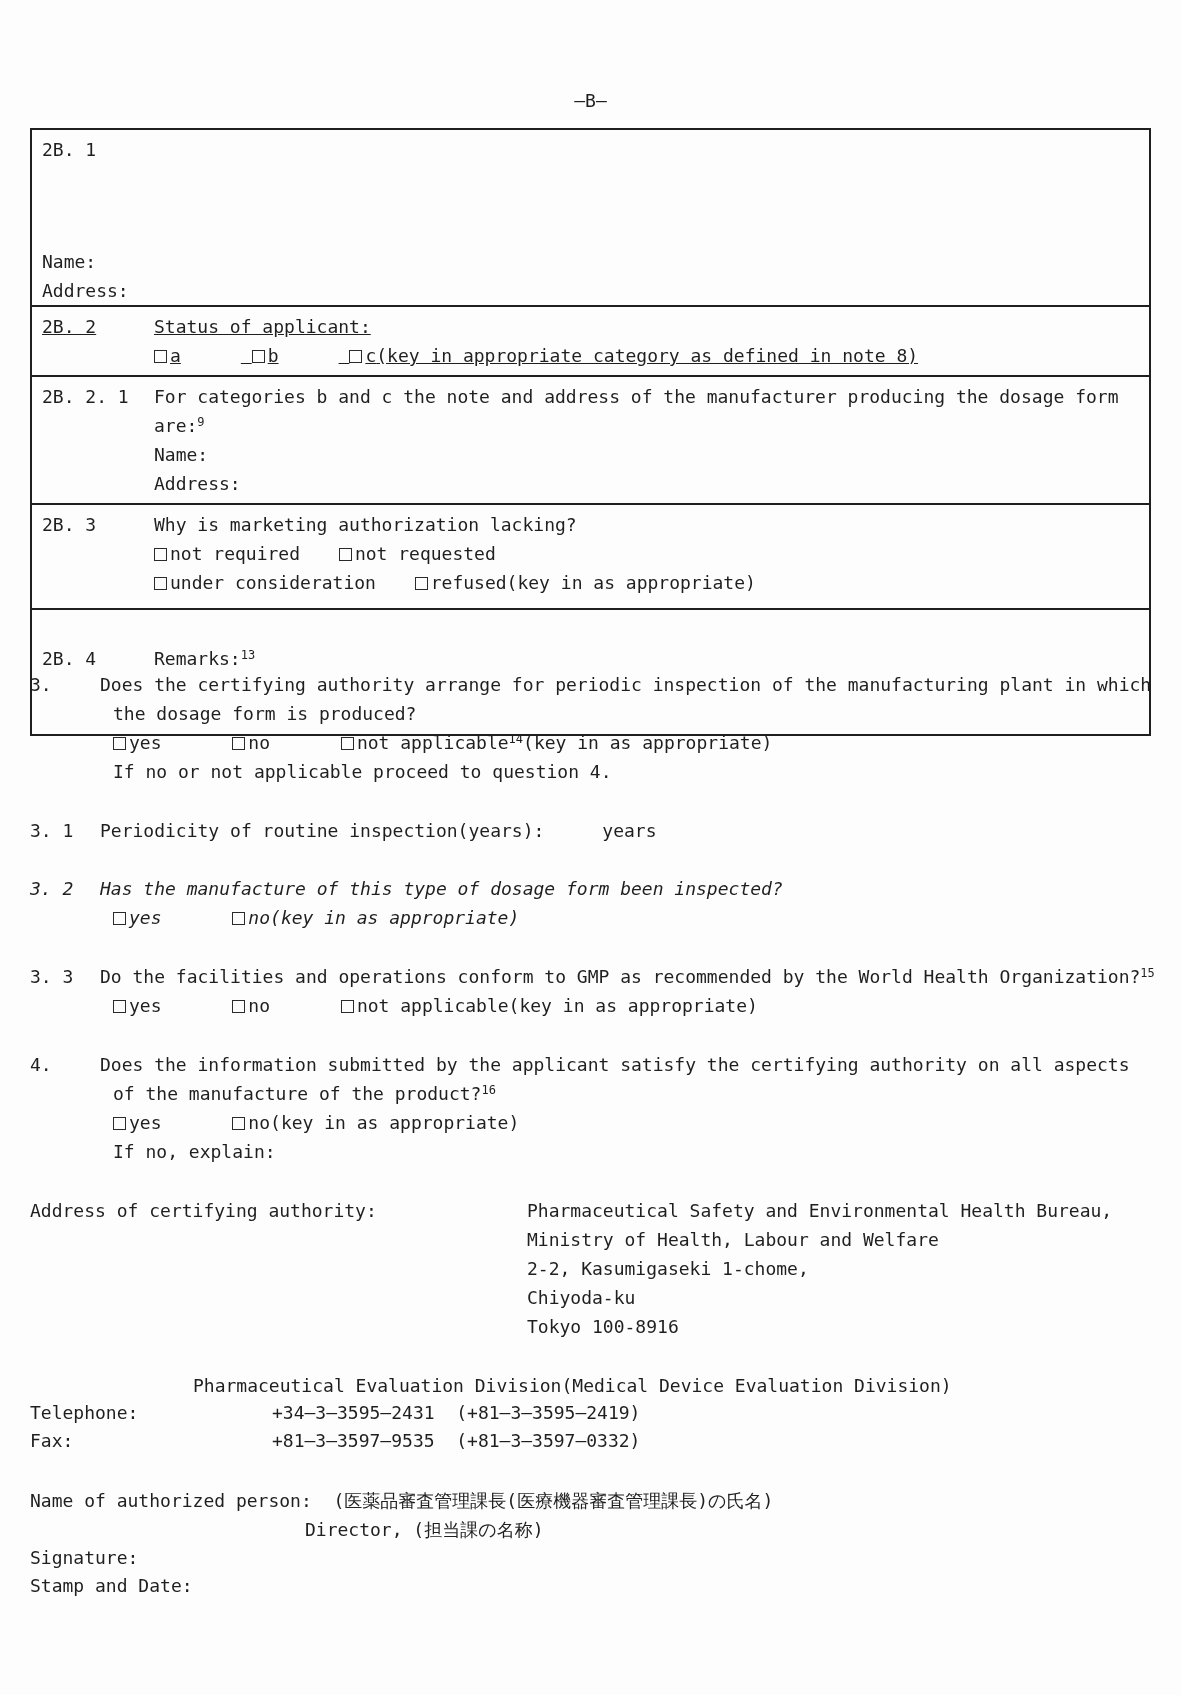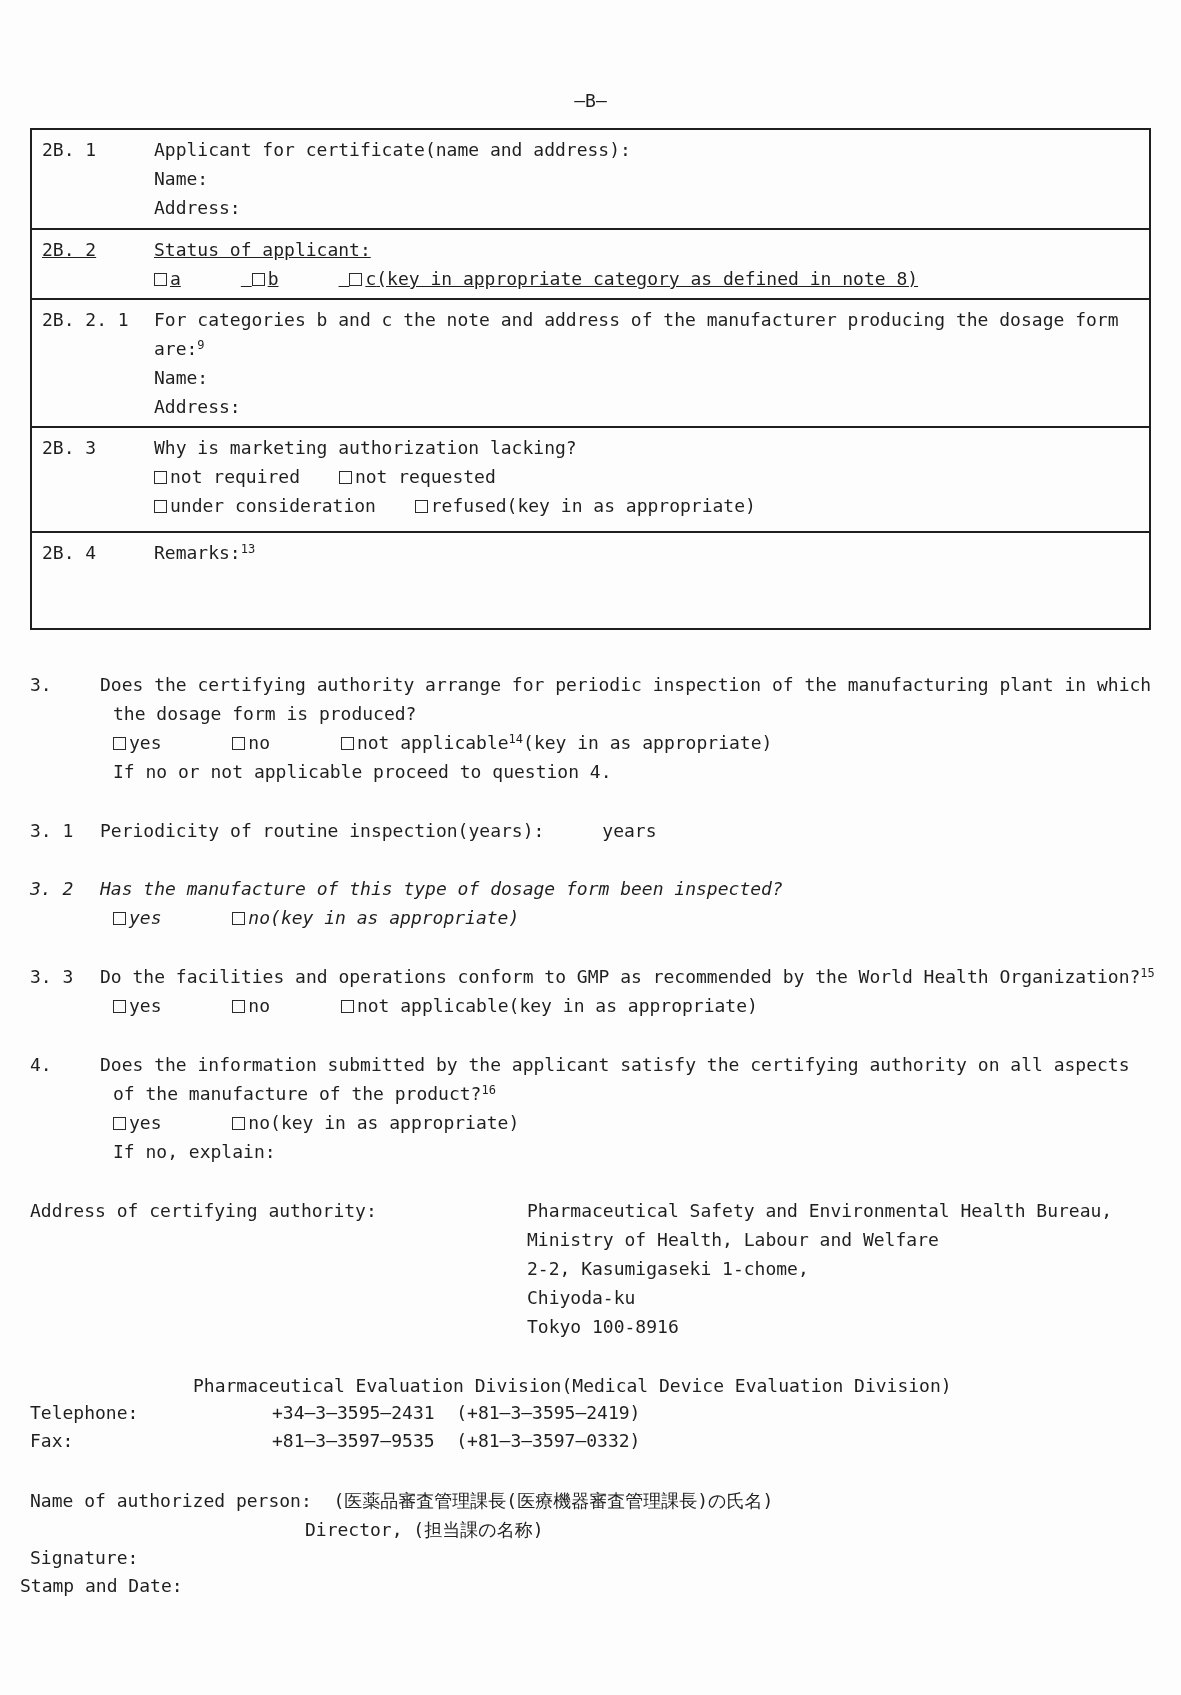--- a/index.html
+++ b/index.html
@@ -8,21 +8,21 @@
     font-family:"DejaVu Sans Mono","Liberation Mono",monospace;
     font-size:18px;color:#1f1f1f;line-height:29px;overflow:hidden;
   }
   .abs{position:absolute;}
   .hdr{left:0;top:86px;width:1181px;text-align:center;}
   .ftable{left:30px;top:128px;width:1121px;border:2px solid #1f1f1f;box-sizing:border-box;}
   .trow{display:flex;padding:5px 0 0 10px;border-bottom:2px solid #1f1f1f;box-sizing:border-box;}
   .trow:last-child{border-bottom:none;}
   .tnum{width:112px;flex:0 0 112px;}
   .tbody{flex:1;}
-  .r0{min-height:100px;} .r1{min-height:70px;text-decoration:underline;} .r2{min-height:128px;} .r3{min-height:105px;} .r4{min-height:95px;}
+  .r0{min-height:100px;flex-direction:column;} .r1{min-height:70px;text-decoration:underline;} .r2{min-height:128px;} .r3{min-height:105px;} .r4{min-height:95px;margin-top:29px;}
   .sec{left:30px;display:flex;}
   .snum{width:70px;flex:0 0 70px;}
   .sbody{flex:1;}
   .ind{padding-left:13px;}
   .cb{display:inline-block;width:13px;height:13px;border:1.5px solid #2a2a2a;box-sizing:border-box;
       vertical-align:-1px;margin-right:3px;background:#fdfdfd;}
   .opt{margin-right:60px;}
   .opt-n{margin-right:28px;}
   .opt:last-child,.opt-n:last-child{margin-right:16px;}
   sup{font-size:12px;line-height:0;vertical-align:6px;}
@@ -36,21 +36,20 @@
 
 <div class="page">
 
   <div class="abs hdr">—B—</div>
 
   <div class="abs ftable">
 
     <div class="trow r0">
       <div class="tnum">2B. 1</div>
       <div class="tbody">
-        <div>Applicant for certificate(name and address):</div>
         <div>Name:</div>
         <div>Address:</div>
       </div>
     </div>
 
     <div class="trow r1">
       <div class="tnum">2B. 2</div>
       <div class="tbody">
         <div>Status of applicant:</div>
         <div>
@@ -170,15 +169,15 @@
   </div>
   <div class="abs" style="left:30px;top:1426px;">
     <span class="lblcol">Fax:</span><span class="pre">+81—3—3597—9535  (+81—3—3597—0332)</span>
   </div>
 
   <div class="abs" style="left:30px;top:1486px;">
     <span>Name of authorized person:</span><span class="pre">  </span><span>(医薬品審査管理課長(医療機器審査管理課長)の氏名)</span>
   </div>
   <div class="abs" style="left:305px;top:1515px;">Director, (担当課の名称)</div>
   <div class="abs" style="left:30px;top:1543px;">Signature:</div>
-  <div class="abs" style="left:20px;top:1571px;">Stamp and Date:</div>
+  <div class="abs" style="left:30px;top:1571px;">Stamp and Date:</div>
 
 </div>
 
 </body></html>

